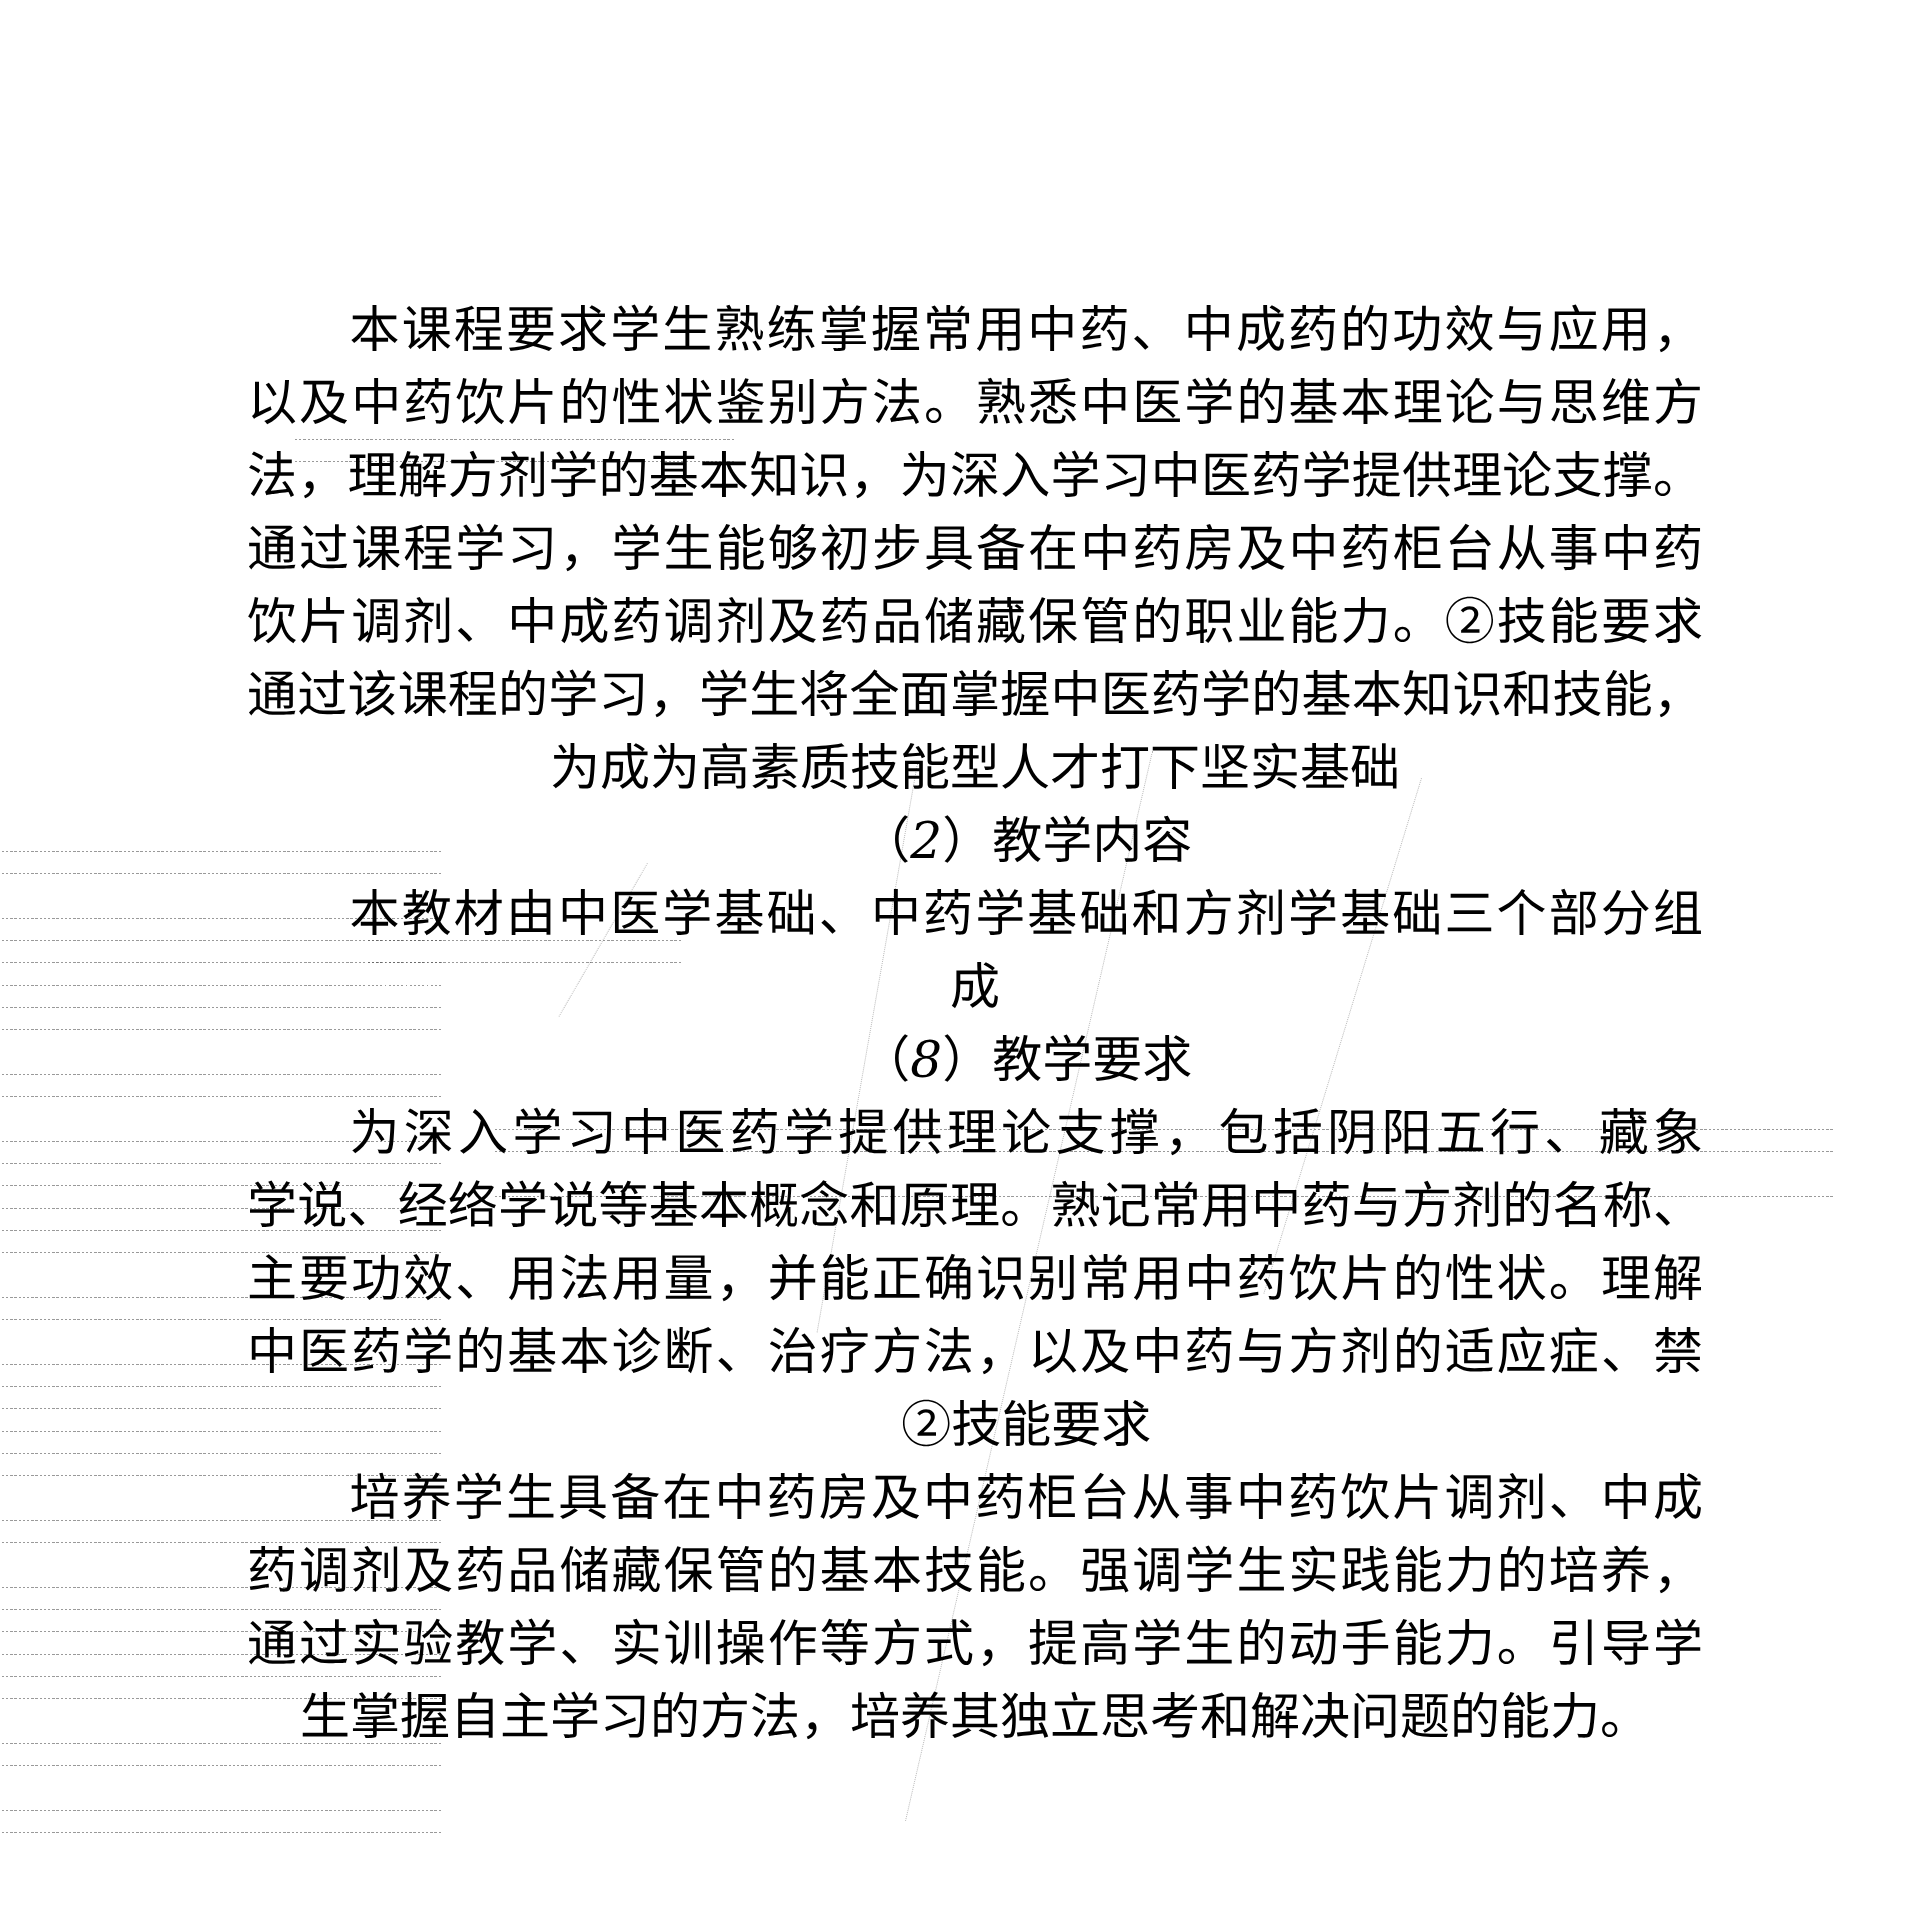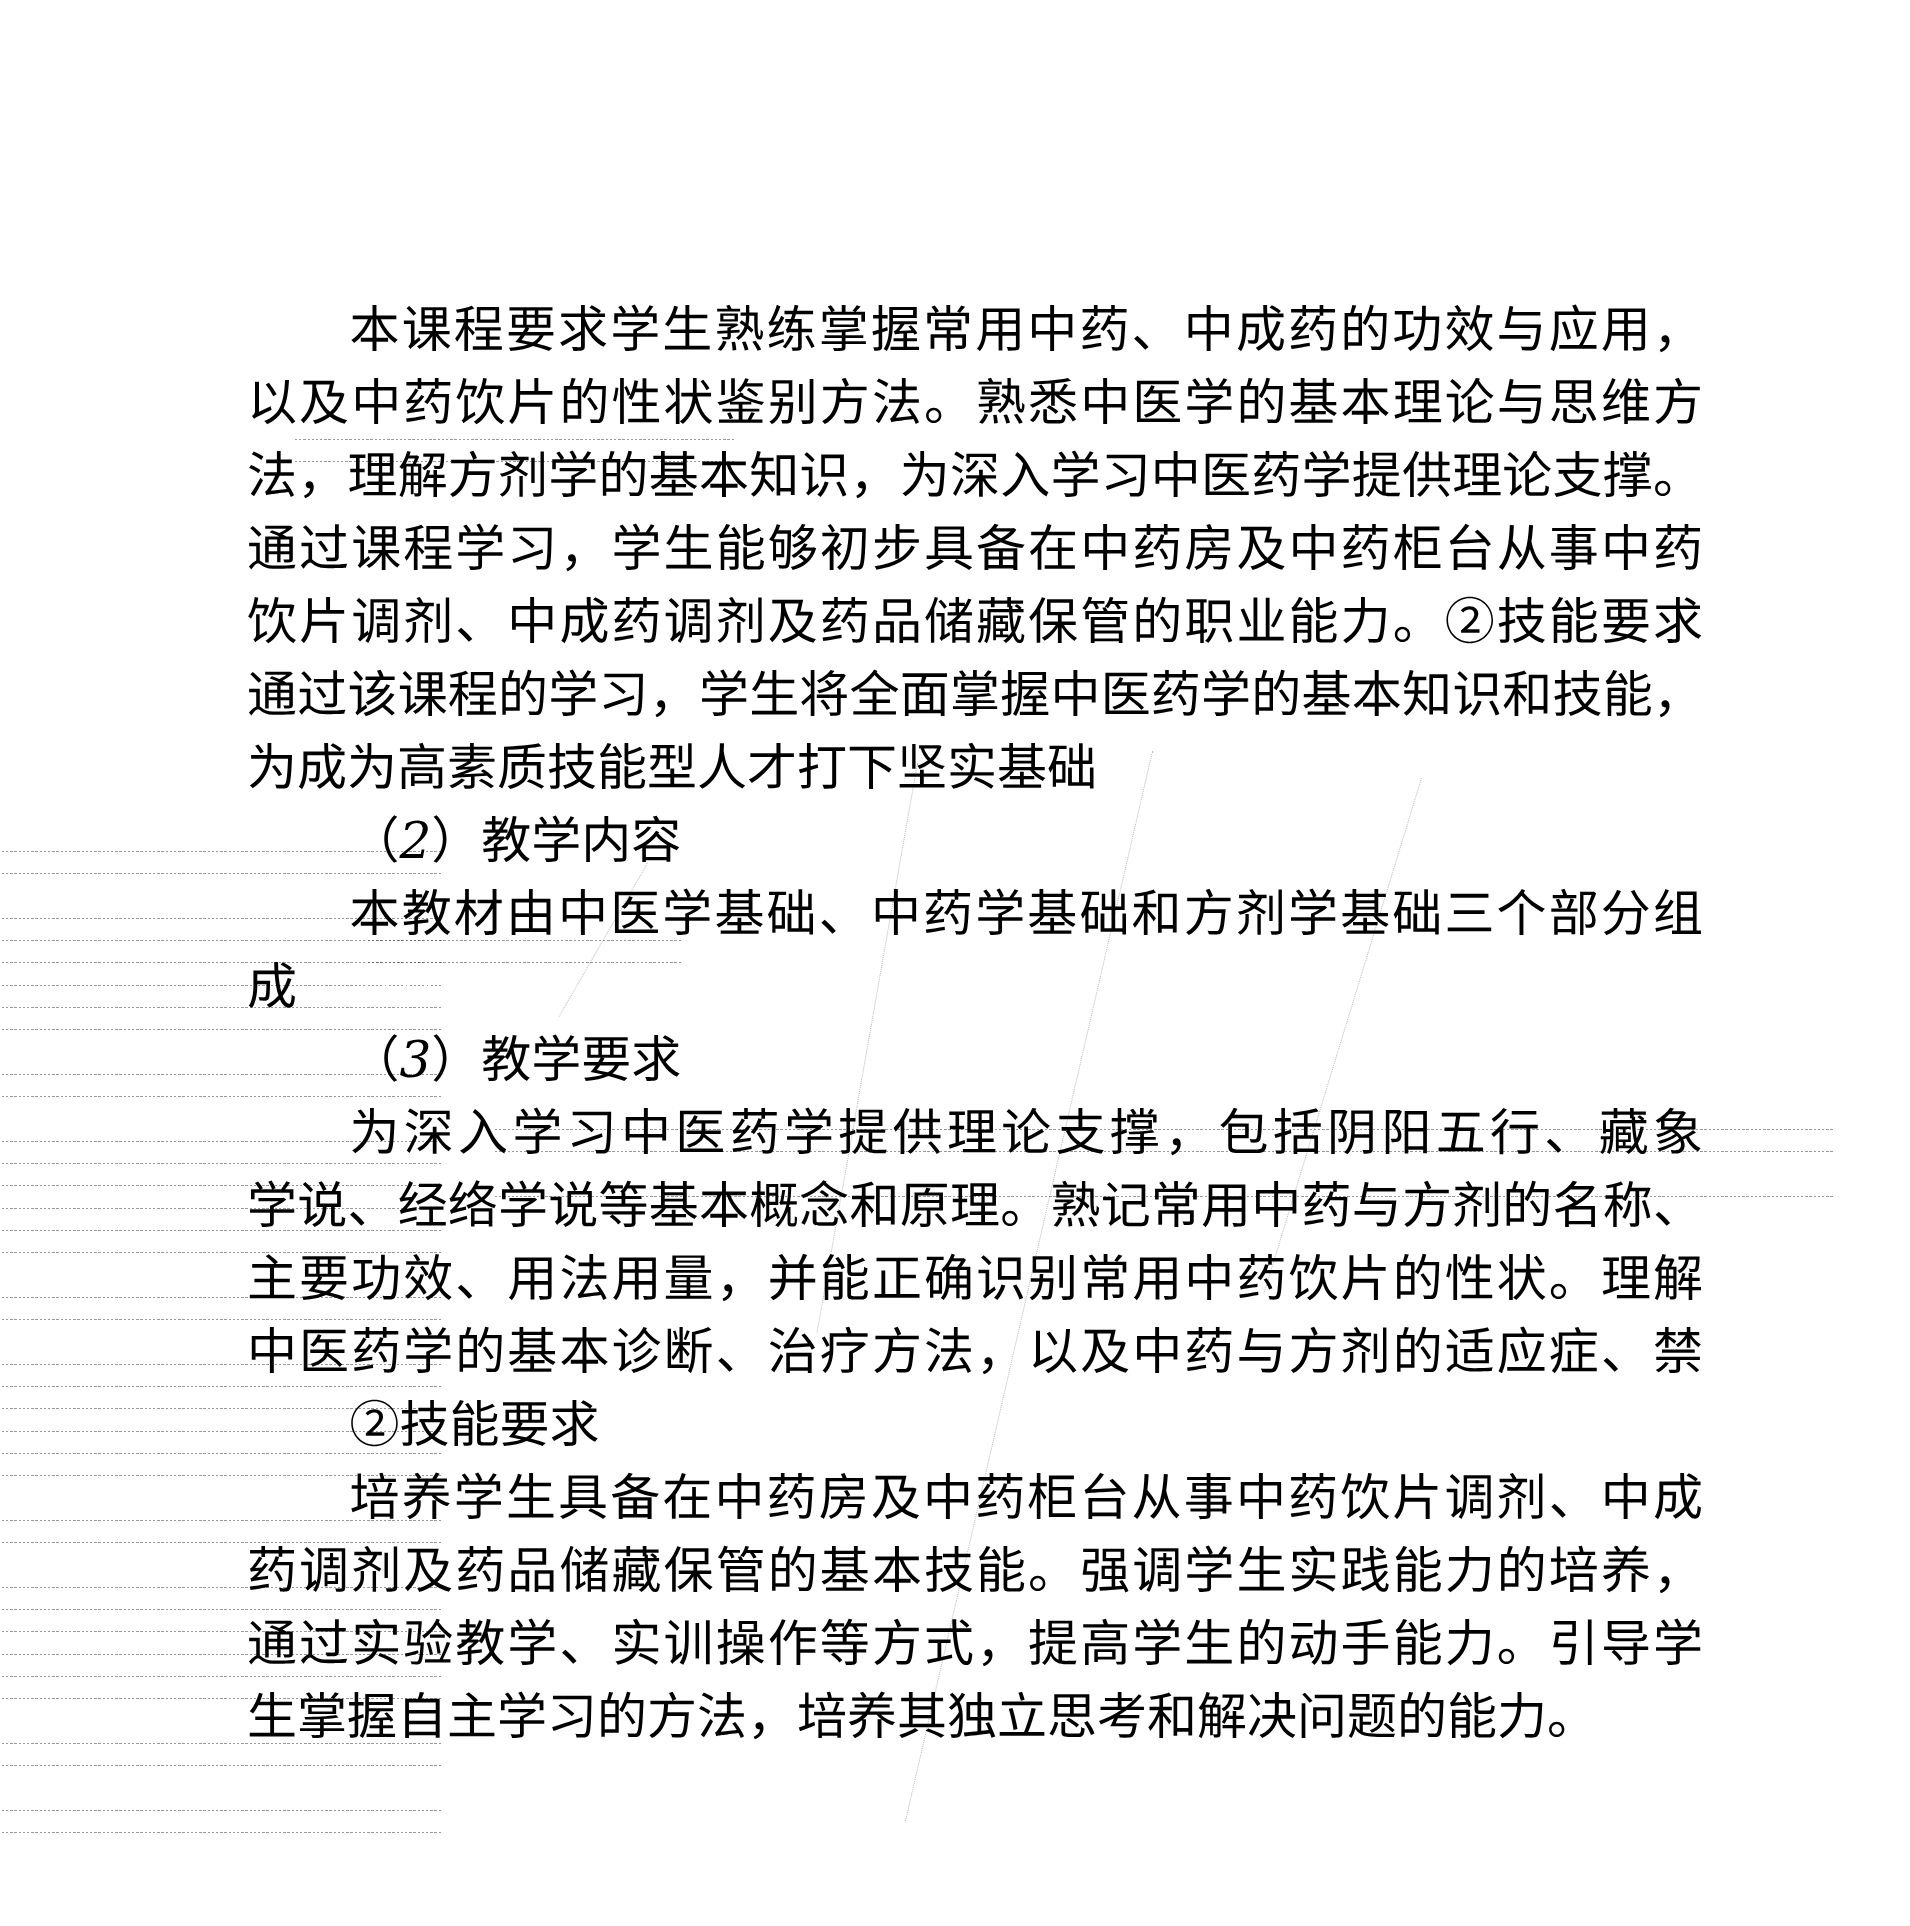--- a/index.html
+++ b/index.html
@@ -21,21 +21,21 @@
     z-index: 2;
   }
   .line {
     height: 73px;
     line-height: 73px;
     font-size: 50px;
     letter-spacing: 0;
     white-space: nowrap;
     font-style: italic;            
     font-style: oblique 12deg;     
-    text-align: left;
+    text-align: center;
   }
   .line.indent { text-indent: 2.05em; }
   .line.fill {
     white-space: normal;
     text-align: justify;
     text-align-last: justify;
   }
   
   .art { position: absolute; z-index: 1; pointer-events: none; }
   .dots-h {
@@ -65,21 +65,21 @@
     <div class="line indent fill">本课程要求学生熟练掌握常用中药、中成药的功效与应用，</div>
     <div class="line fill">以及中药饮片的性状鉴别方法。熟悉中医学的基本理论与思维方</div>
     <div class="line fill">法，理解方剂学的基本知识，为深入学习中医药学提供理论支撑。</div>
     <div class="line fill">通过课程学习，学生能够初步具备在中药房及中药柜台从事中药</div>
     <div class="line fill">饮片调剂、中成药调剂及药品储藏保管的职业能力。②技能要求</div>
     <div class="line fill">通过该课程的学习，学生将全面掌握中医药学的基本知识和技能，</div>
     <div class="line">为成为高素质技能型人才打下坚实基础</div>
     <div class="line indent">（2）教学内容</div>
     <div class="line indent fill">本教材由中医学基础、中药学基础和方剂学基础三个部分组</div>
     <div class="line">成</div>
-    <div class="line indent">（3）教学要求</div>
+    <div class="line indent">（8）教学要求</div>
     <div class="line indent fill">为深入学习中医药学提供理论支撑，包括阴阳五行、藏象</div>
     <div class="line fill">学说、经络学说等基本概念和原理。熟记常用中药与方剂的名称、</div>
     <div class="line fill">主要功效、用法用量，并能正确识别常用中药饮片的性状。理解</div>
     <div class="line fill">中医药学的基本诊断、治疗方法，以及中药与方剂的适应症、禁</div>
     <div class="line indent">②技能要求</div>
     <div class="line indent fill">培养学生具备在中药房及中药柜台从事中药饮片调剂、中成</div>
     <div class="line fill">药调剂及药品储藏保管的基本技能。强调学生实践能力的培养，</div>
     <div class="line fill">通过实验教学、实训操作等方式，提高学生的动手能力。引导学</div>
     <div class="line">生掌握自主学习的方法，培养其独立思考和解决问题的能力。</div>
 

